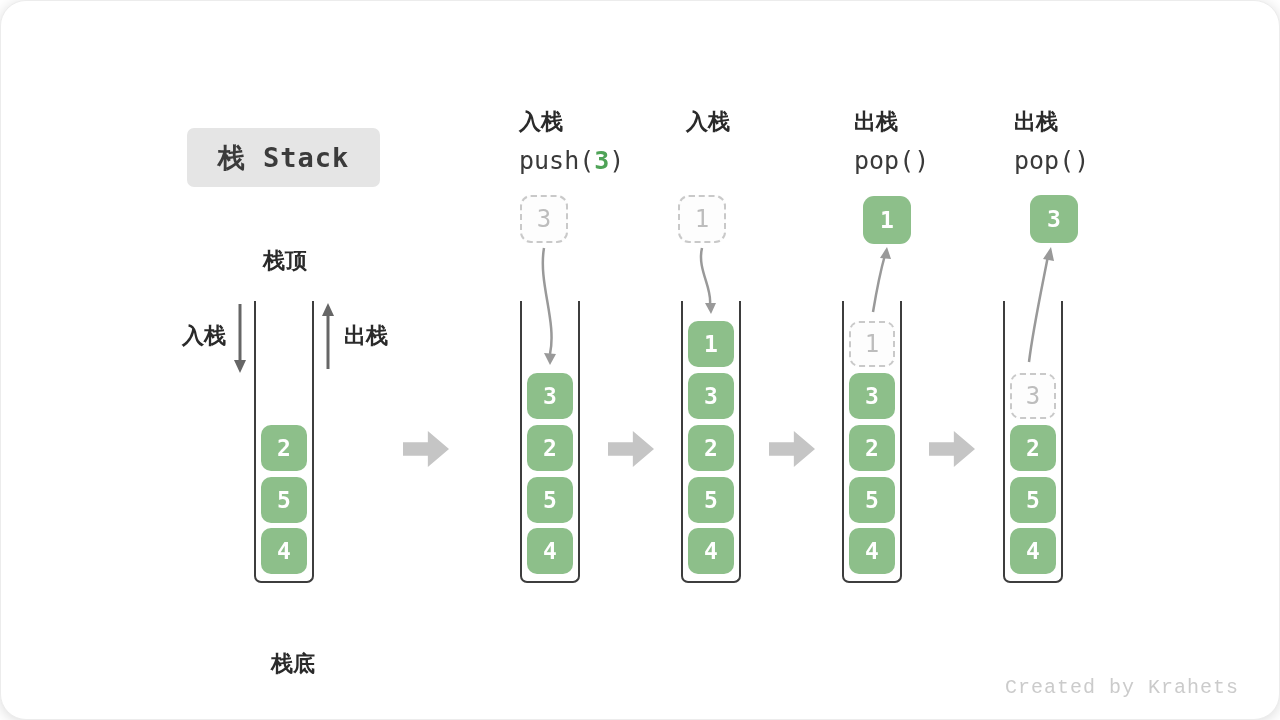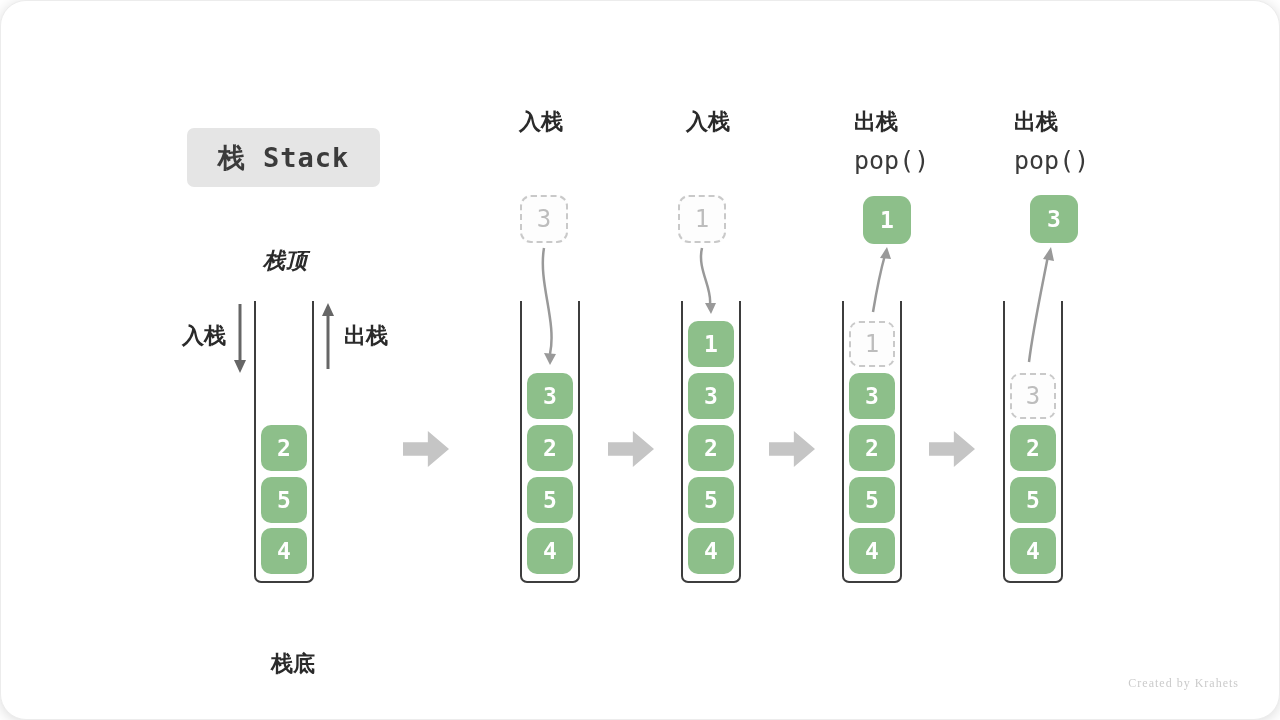--- a/index.html
+++ b/index.html
@@ -80,44 +80,45 @@
     font-family:"DejaVu Sans Mono",monospace;
     font-size:25px;color:var(--code-ink);
   }
   .op-code .arg{color:var(--accent-green);font-weight:bold;}
   .block-arrow{
     width:46px;height:36px;background:var(--block-arrow);
     clip-path:polygon(0 31%,54% 31%,54% 0,100% 50%,54% 100%,54% 69%,0 69%);
   }
   .watermark{
     right:40px;top:675px;
-    font-family:Liberation Serif, serif;
-    font-size:12px;color:var(--watermark);letter-spacing:1px;
+    font-family:Liberation Mono, monospace;
+    font-size:20px;color:var(--watermark);letter-spacing:1px;
   }
   svg.overlay{position:absolute;left:0;top:0;pointer-events:none;}
   .curve{stroke:var(--arrow);stroke-width:2.5;fill:none;}
   .curve-head{fill:var(--arrow);}
   .straight{stroke:var(--dark-arrow);stroke-width:3;fill:none;}
   .straight-head{fill:var(--dark-arrow);}
 </style>
 </head>
 <body>
 
 <div class="card">
 
   <div class="abs title-badge">栈 Stack</div>
 
-  <div class="abs cjk-label centered" style="left:224px;top:245px;font-style:italic;">栈顶</div>
+  <div class="abs cjk-label centered" style="left:224px;top:245px;">栈顶</div>
   <div class="abs cjk-label centered" style="left:232px;top:648px;">栈底</div>
 
   <div class="abs cjk-label" style="left:155px;top:320px;width:70px;text-align:right;">入栈</div>
   <div class="abs cjk-label" style="left:343px;top:320px;width:70px;">出栈</div>
 
   <div class="abs op-header" style="left:518px;top:106px;">
     <div class="op-label">入栈</div>
+    <div class="op-code"><span>push(</span><span class="arg">3</span><span>)</span></div>
   </div>
   <div class="abs op-header" style="left:685px;top:106px;">
     <div class="op-label">入栈</div>
   </div>
   <div class="abs op-header" style="left:853px;top:106px;">
     <div class="op-label">出栈</div>
     <div class="op-code"><span>pop(</span><span class="arg"></span><span>)</span></div>
   </div>
   <div class="abs op-header" style="left:1013px;top:106px;">
     <div class="op-label">出栈</div>

